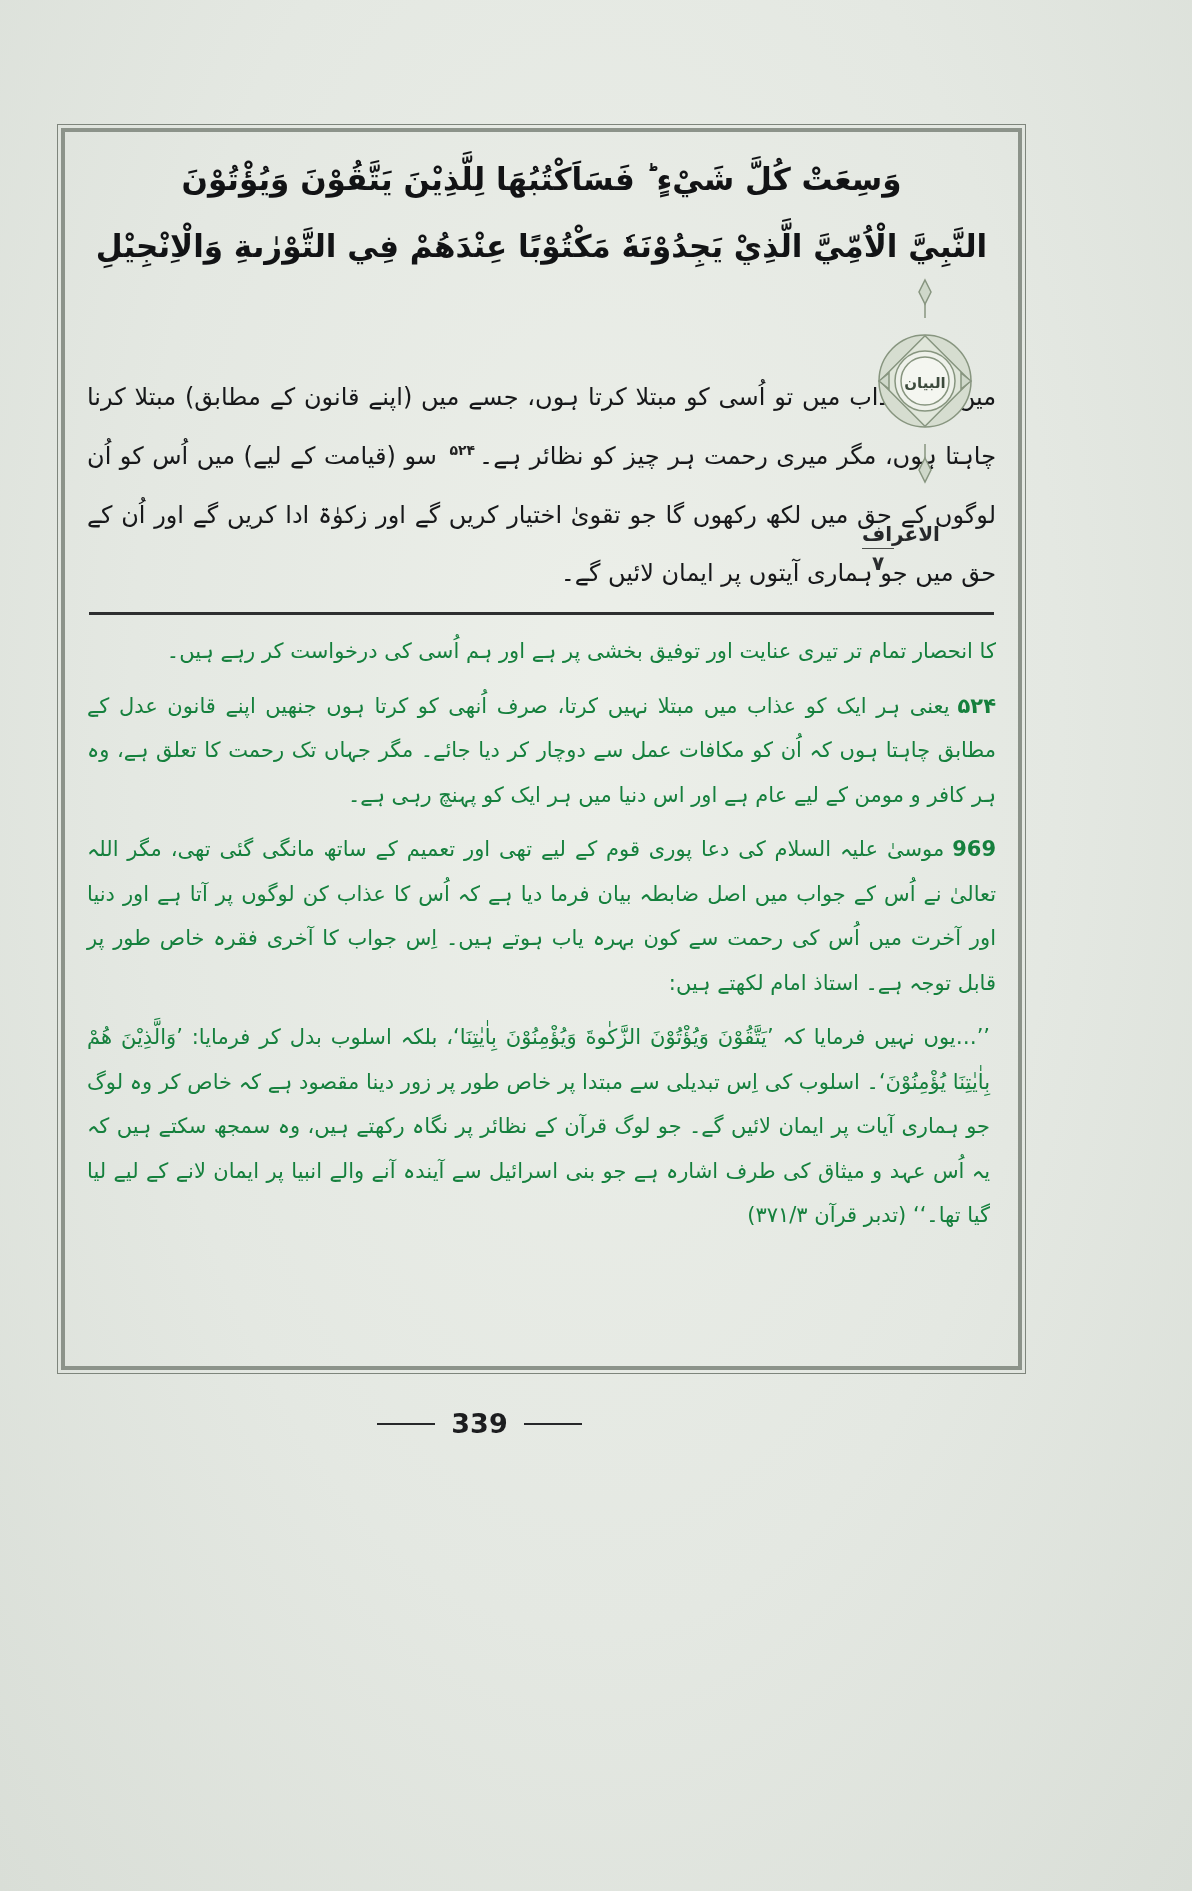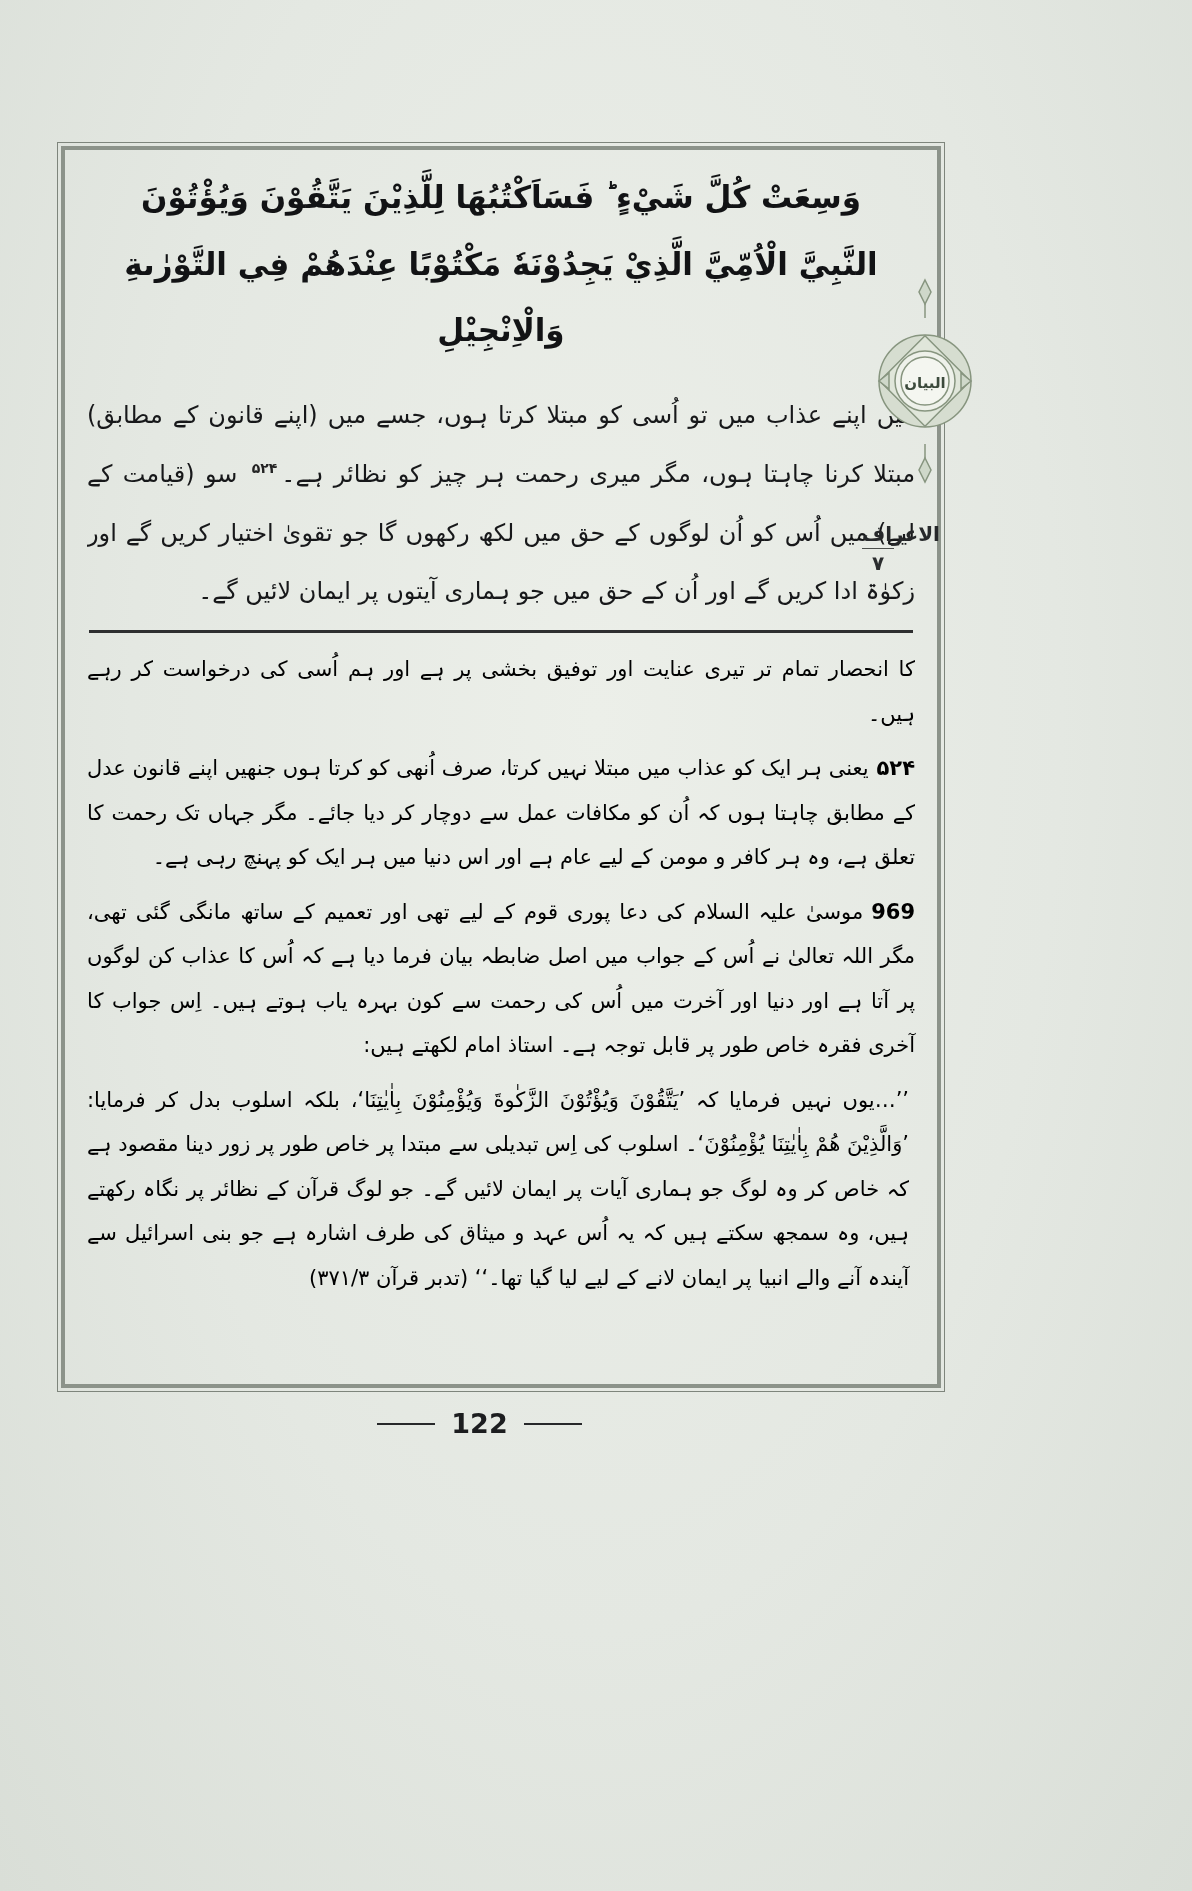--- a/index.html
+++ b/index.html
@@ -3,36 +3,36 @@
 <meta charset="utf-8">
 <style>
   html,body{margin:0;padding:0;}
   body{
     width:1192px;height:1891px;position:relative;overflow:hidden;
     background:radial-gradient(ellipse at 50% 38%, #ecefe9 0%, #e4e8e2 55%, #d9ded7 100%);
     font-family:"DejaVu Sans", sans-serif;
     color:#1b1c1e;
   }
   .main-frame{
-    position:absolute;left:57px;top:142px;width:888px;height:1250px;
+    position:absolute;left:57px;top:124px;width:969px;height:1250px;
     border:1px solid #7e857c;padding:3px;box-sizing:border-box;
   }
   .main-frame-inner{
     border:4px solid #8c938a;height:100%;box-sizing:border-box;
     padding:14px 22px 8px 22px;overflow:hidden;background:transparent;
   }
   .quran{direction:rtl;text-align:center;font-weight:bold;color:#121315;
     font-size:31px;line-height:2.15;height:218px;overflow:hidden;}
   .quran-line{white-space:normal;}
   .translation{direction:rtl;text-align:justify;text-align-last:right;
     font-size:24px;line-height:2.45;height:242px;overflow:hidden;color:#17181a;margin-top:4px;}
   .fnref{font-size:14px;vertical-align:super;margin:0 4px;font-weight:bold;color:#222;}
   .divider{border-top:3px solid #2e2f30;margin:2px 2px 14px 2px;}
   .footnotes{direction:rtl;text-align:justify;text-align-last:right;
-    font-size:21px;line-height:2.12;color:#000000;}
+    font-size:21px;line-height:2.12;color:#15803d;}
   .footnotes p{margin:0 0 10px 0;}
   .fn-marker{font-weight:bold;margin-left:8px;}
   .fn-quote{padding-right:6px;}
   .cite{font-weight:normal;white-space:nowrap;}
   .margin-col{position:absolute;left:862px;top:278px;width:126px;text-align:left;}
   .ornament{width:126px;height:206px;margin:0 auto;}
   .surah-tab{margin-top:38px;direction:rtl;}
   .surah-name{font-size:20px;font-weight:bold;color:#26282a;}
   .surah-part{font-size:20px;font-weight:bold;color:#2b2d2f;margin-top:2px;
     border-top:1px solid #4a4d4a;display:inline-block;padding:2px 10px 0 10px;}
@@ -94,14 +94,14 @@
       <text x="63" y="110" text-anchor="middle" font-size="15" fill="#3c4a3c" font-weight="bold">البيان</text>
     </svg>
   </div>
   <div class="surah-tab">
     <div class="surah-name">الاعراف</div>
     <div class="surah-part">۷</div>
   </div>
 </div>
 
 <div class="footer">
-  <span class="rule"></span><span class="page-num">122</span><span class="rule"></span>
+  <span class="rule"></span><span class="page-num">339</span><span class="rule"></span>
 </div>
 
 </body></html>

